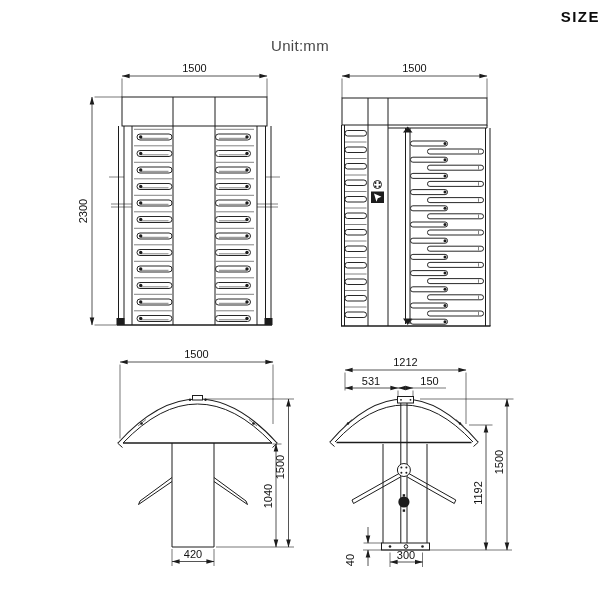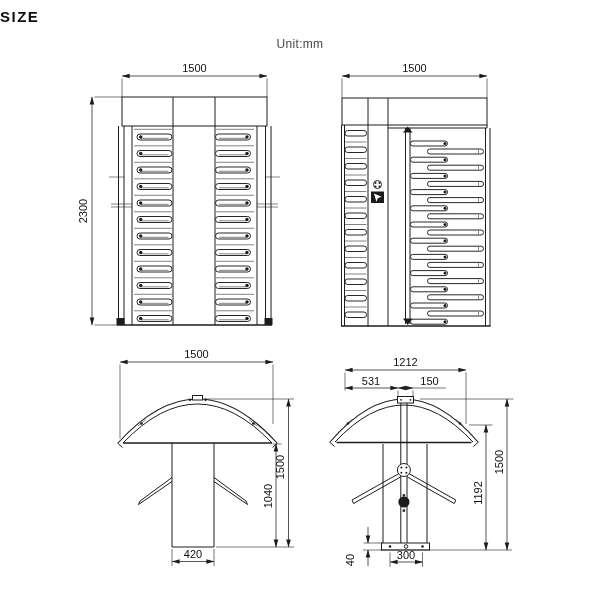--- a/index.html
+++ b/index.html
@@ -1,21 +1,21 @@
 <!DOCTYPE html>
 <html><head>
 <meta charset="utf-8">
 <style>
   html,body{margin:0;padding:0;background:#fff;}
   .page{position:relative;width:600px;height:600px;background:#ffffff;overflow:hidden;
         font-family:"Liberation Sans",sans-serif;}
-  .title{position:absolute;top:8px;left:0;width:100%;text-align:left;
+  .title{position:absolute;top:8px;left:0;width:100%;text-align:right;
          font-size:15px;font-weight:bold;letter-spacing:1.5px;color:#0c0c0c;}
   .unit{position:absolute;top:37px;left:0;width:100%;text-align:center;
-        font-size:12px;color:#474747;letter-spacing:.3px;}
+        font-size:15px;color:#474747;letter-spacing:.3px;}
   svg.v{position:absolute;overflow:visible;}
   #svg-front{left:60px;top:58px;}
   #svg-side{left:320px;top:58px;}
   #svg-tfront{left:85px;top:348px;}
   #svg-tside{left:320px;top:348px;}
   .ln{stroke:#1c1c1c;stroke-width:1;fill:none}
   .lw{stroke:#1c1c1c;stroke-width:1.6;fill:none}
   .hair{stroke:#1c1c1c;stroke-width:.55;fill:none}
   .xl{stroke:#1c1c1c;stroke-width:.6;fill:none}
   .dl{stroke:#1c1c1c;stroke-width:.75;fill:none}

